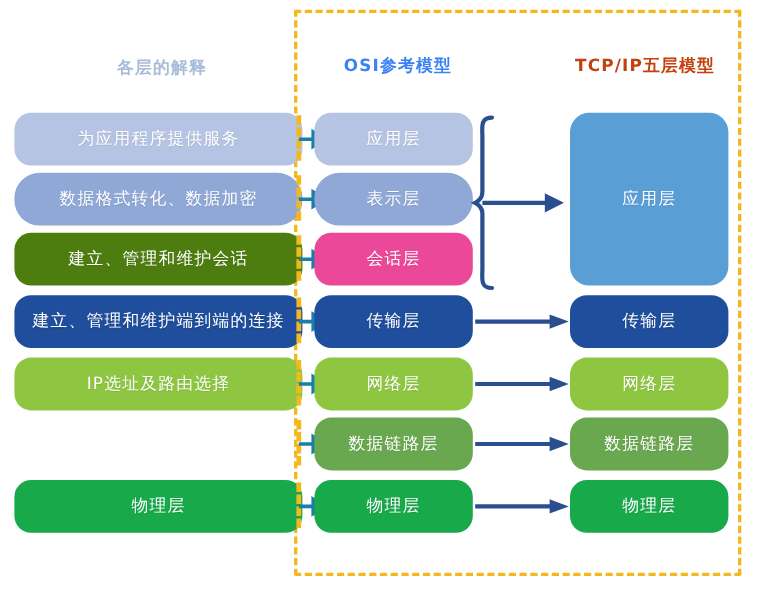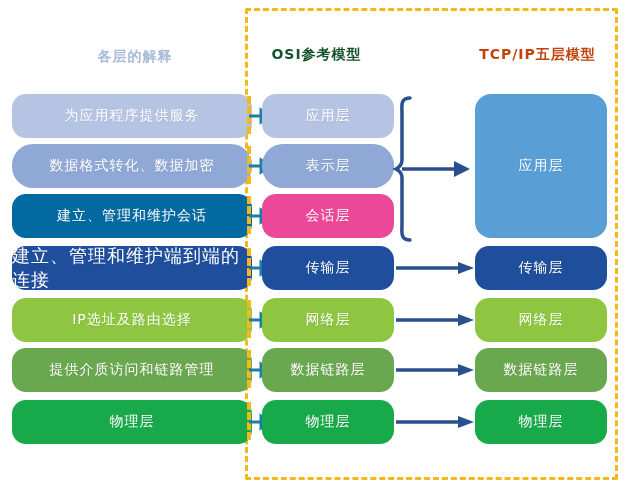--- a/index.html
+++ b/index.html
@@ -25,38 +25,38 @@
 
   .col-title{
     position:absolute;
     text-align:center;
     font-size:14px;
     font-weight:bold;
     letter-spacing:1px;
     white-space:nowrap;
   }
   #title-left{left:20px;top:48px;width:230px;color:#a8bcd8;}
-  #title-osi{left:244px;top:46px;width:145px;color:#14532d;}
+  #title-osi{left:259px;top:46px;width:145px;color:#3b82f6;}
   #title-tcp{left:450px;top:46px;width:175px;color:#c2410c;}
 
   
   .pill{
     position:absolute;
     border-radius:14px;
     color:#ffffff;
     font-size:14px;
     display:flex;
     align-items:center;
     justify-content:center;
     text-align:left;
     letter-spacing:1px;
     box-sizing:border-box;
     text-shadow:0 1px 1px rgba(0,0,0,.10);
   }
-  .pill.small{font-size:18px;}
+  .pill.small{font-size:14px;}
 
   
   .exp{left:12px;width:240px;height:44px;}
   
   .osi{left:262px;width:132px;height:44px;}
   
   .tcp{left:475px;width:132px;height:44px;}
 
   .r1{top:94px;} .r2{top:144px;border-radius:21px;} .r3{top:194px;} .r4{top:246px;}
   .r5{top:298px;} .r6{top:348px;} .r7{top:400px;}
@@ -91,24 +91,23 @@
   <div class="col-title" id="title-left">各层的解释</div>
 
   <div class="dashed-frame"></div>
 
   <div class="col-title" id="title-osi">OSI参考模型</div>
 
   <div class="col-title" id="title-tcp">TCP/IP五层模型</div>
 
   <div class="pill exp r1" style="background: rgb(182, 196, 228);">为应用程序提供服务</div>
   <div class="pill exp r2" style="background: rgb(143, 168, 214);">数据格式转化、数据加密</div>
-  <div class="pill exp r3" style="background: #0369a1;">建立、管理和维护会话</div>
+  <div class="pill exp r3" style="background: #4d7c0f;">建立、管理和维护会话</div>
   <div class="pill exp r4 small" style="background: rgb(31, 78, 156);">建立、管理和维护端到端的连接</div>
   <div class="pill exp r5" style="background: rgb(142, 198, 65);">IP选址及路由选择</div>
-  <div class="pill exp r6" style="background: rgb(106, 168, 79);">提供介质访问和链路管理</div>
   <div class="pill exp r7" style="background: rgb(23, 169, 74);">物理层</div>
 
   <div class="amber-dash" style="top:96px;"></div>
   <div class="amber-dash" style="top:146px;"></div>
   <div class="amber-dash" style="top:196px;"></div>
   <div class="amber-dash" style="top:248px;"></div>
   <div class="amber-dash" style="top:300px;"></div>
   <div class="amber-dash" style="top:350px;"></div>
   <div class="amber-dash" style="top:402px;"></div>
 

